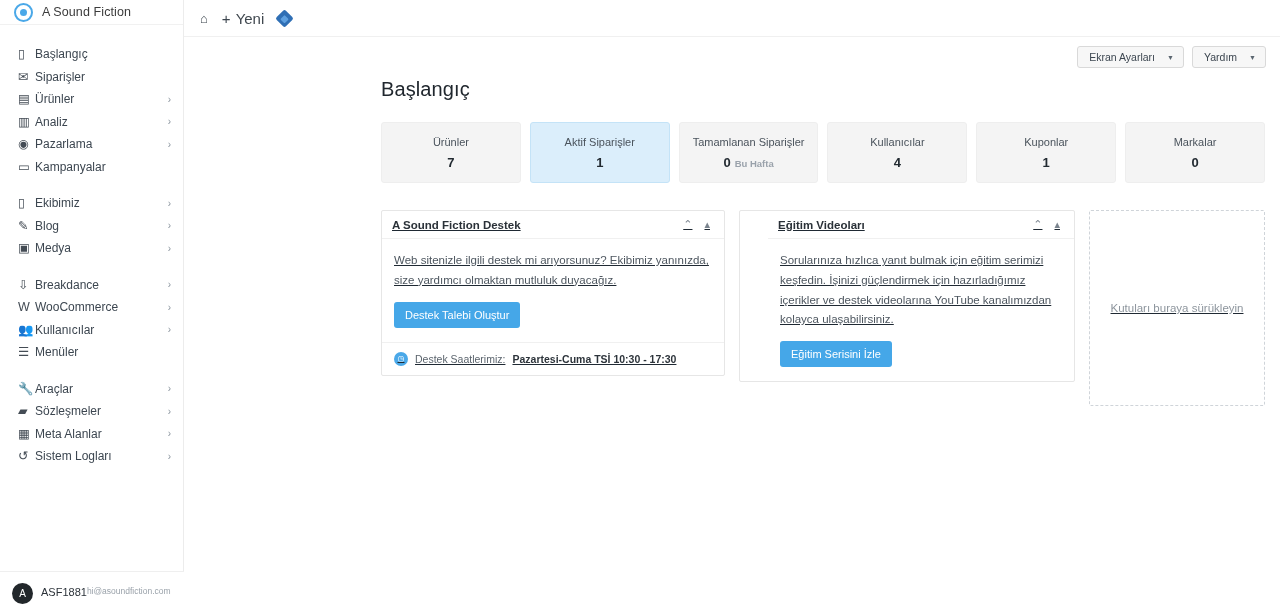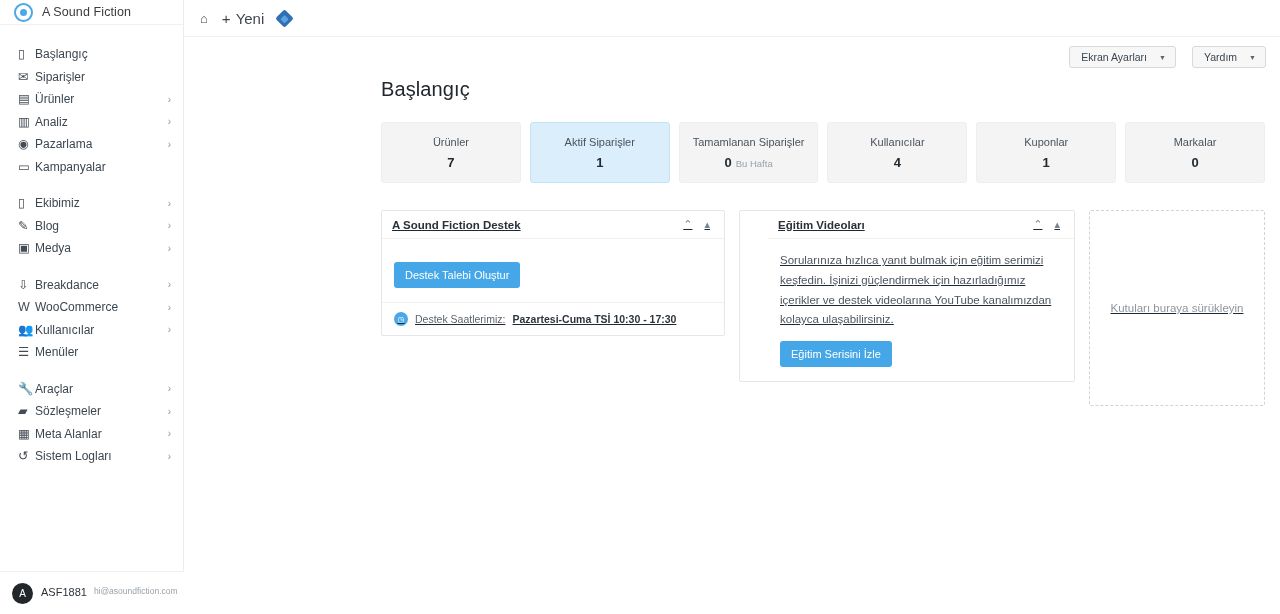--- a/index.html
+++ b/index.html
@@ -64,21 +64,21 @@
     padding: 0 12px; background: #fff;
   }
   .avatar {
     width: 21px; height: 21px; border-radius: 50%;
     background: #22272b; color: #fff;
     font-size: 10px; display: flex; align-items: center; justify-content: center;
     flex: 0 0 21px;
   }
   .acc-lines { display: flex; line-height: 1.25; }
   .acc-name { font-size: 11px; color: #2b3239; }
-  .acc-mail { font-size: 8.5px; color: #9aa2aa; margin-left: 7px; }
+  .acc-mail { font-size: 8.5px; color: #9aa2aa; }
 
   
   .main { flex: 1 1 auto; position: relative; background: #fff; }
   .topbar {
     height: 37px; border-bottom: 1px solid #f0f0f0;
     display: flex; align-items: center; gap: 14px;
     padding: 0 16px;
   }
   .topbar .t-ico { font-size: 13px; color: #3d464f; cursor: pointer; }
   .t-new { display: flex; align-items: center; gap: 5px; cursor: pointer; }
@@ -88,21 +88,21 @@
     width: 13px; height: 13px; background: #2f6fb5;
     transform: rotate(45deg); border-radius: 2px; cursor: pointer;
     position: relative;
   }
   .t-diamond::after{
     content:""; position:absolute; left:3.5px; top:3.5px;
     width:6px; height:6px; background:#5ea0e0; border-radius:1px;
   }
 
   .screen-opts {
-    display: flex; justify-content: flex-end; gap: 16px;
+    display: flex; justify-content: flex-end; gap: 8px;
     padding: 9px 14px 0 0;
   }
   .opt-btn {
     border: 1px solid #d9d9d9; border-radius: 3px;
     background: #f7f7f7;
     font-size: 10.5px; color: #3c4650;
     padding: 4px 9px 4px 11px;
     display: flex; align-items: center; gap: 12px;
     cursor: pointer; min-width: 62px;
     justify-content: space-between;
@@ -122,21 +122,21 @@
   }
   .stat {
     flex: 1 1 0; height: 61px; border-radius: 3px;
     background: #f4f4f4; border: 1px solid #eeeeee;
     display: flex; flex-direction: column; align-items: center; justify-content: center;
     gap: 7px; cursor: pointer;
   }
   .stat.active { background: #dbeefb; border-color: #c4e3f7; }
   .stat .s-label { font-size: 11px; color: #4a535c; }
   .stat .s-value { font-size: 13px; font-weight: bold; color: #222a31; }
-  .stat .s-value .sub { font-size: 9.5px; font-weight: normal; color: #9aa2ab; margin-left: 4px; }
+  .stat .s-value .sub { font-size: 9.5px; font-weight: bold; color: #9aa2ab; margin-left: 4px; }
 
   
   .panels {
     display: flex; gap: 14px;
     padding: 27px 15px 0 197px;
     align-items: flex-start;
     text-decoration: underline;
   }
   .panel {
     background: #fff; border: 1px solid #e6e6e6; border-radius: 2px;
@@ -353,20 +353,21 @@
 
     <div class="panels">
 
       <div class="panel panel-support">
         <div class="panel-head">
           <span class="p-title">A Sound Fiction Destek</span>
           <span class="p-ctl">⌃</span>
           <span class="p-ctl">▴</span>
         </div>
         <div class="panel-body">
+          <p class="p-text">Web sitenizle ilgili destek mi arıyorsunuz? Ekibimiz yanınızda, size yardımcı olmaktan mutluluk duyacağız.</p>
           <button class="p-btn">Destek Talebi Oluştur</button>
         </div>
         <div class="p-foot">
           <span class="clock">◷</span>
           <span>Destek Saatlerimiz:</span>
           <b>Pazartesi-Cuma TSİ 10:30 - 17:30</b>
         </div>
       </div>
 
       <div class="panel panel-video">

